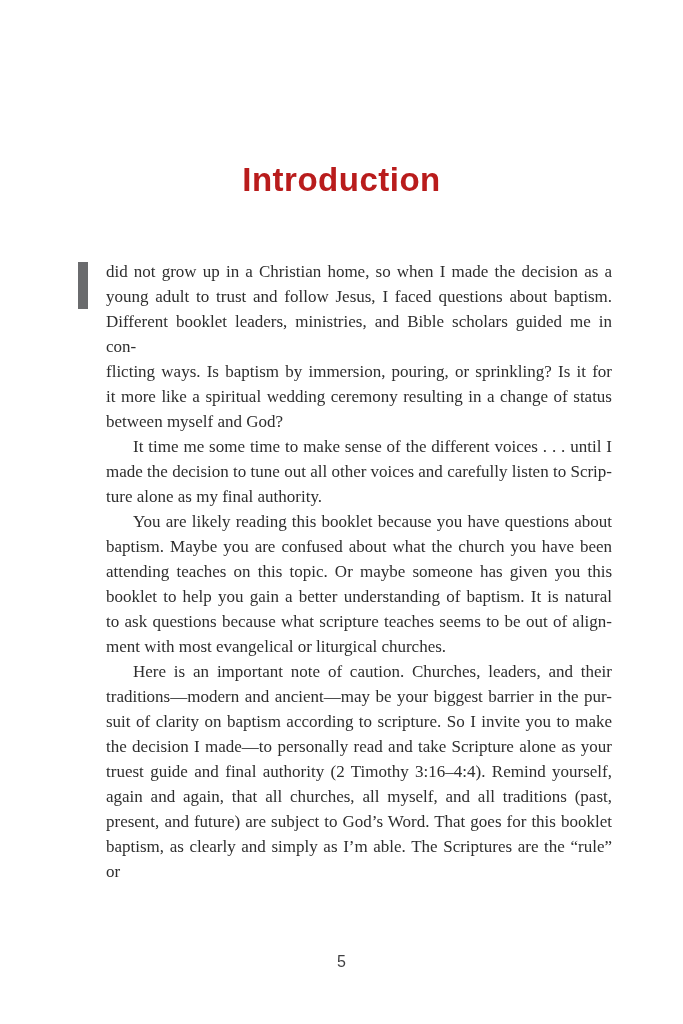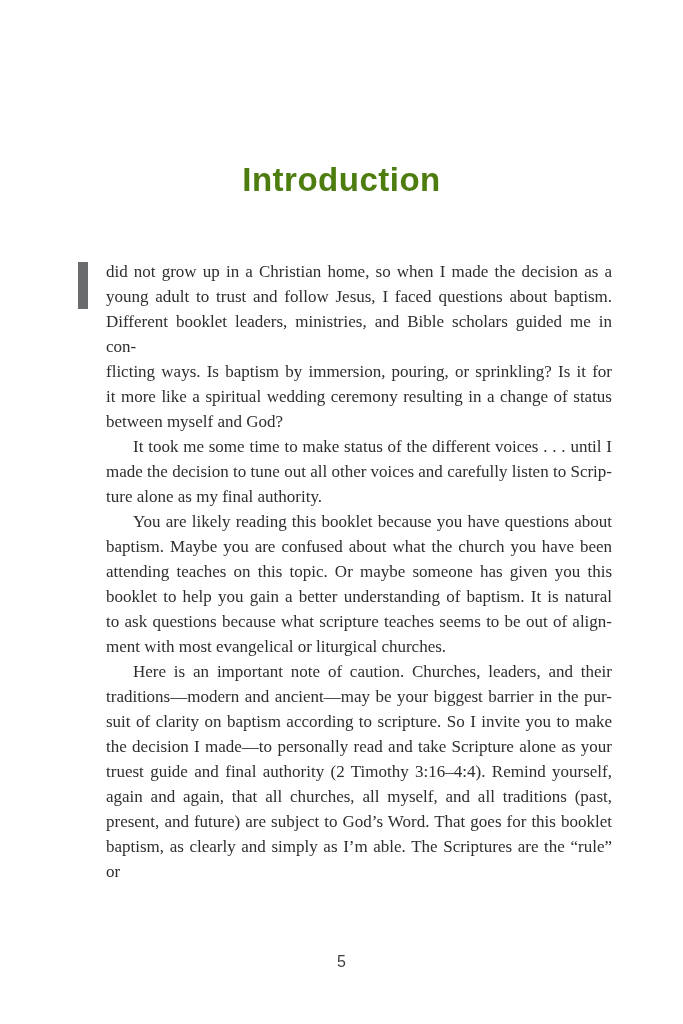--- a/index.html
+++ b/index.html
@@ -16,21 +16,21 @@
     position: absolute;
     top: 160px;
     left: 0;
     width: 100%;
     text-align: center;
     font-family: "Liberation Sans", sans-serif;
     font-weight: bold;
     font-size: 33px;
     line-height: 40px;
     letter-spacing: 0.5px;
-    color: #4d7c0f;
+    color: #b91c1c;
   }
   .text-block {
     position: absolute;
     top: 259px;
     left: 78px;
     width: 534px;
     font-size: 17px;
     line-height: 25px;
     color: #2e2e2e;
   }
@@ -80,21 +80,21 @@
       <div class="para">
         <span class="dropcap">I</span>
         <div class="line">did not grow up in a Christian home, so when I made the decision as a</div>
         <div class="line">young adult to trust and follow Jesus, I faced questions about baptism.</div>
         <div class="line">Different booklet leaders, ministries, and Bible scholars guided me in con-</div>
         <div class="line">flicting ways. Is baptism by immersion, pouring, or sprinkling? Is it for</div>
         <div class="line">it more like a spiritual wedding ceremony resulting in a change of status</div>
         <div class="line last">between myself and God?</div>
       </div>
       <div class="para indent">
-        <div class="line">It took me some time to make status of the different voices . . . until I</div>
+        <div class="line">It time me some time to make sense of the different voices . . . until I</div>
         <div class="line">made the decision to tune out all other voices and carefully listen to Scrip-</div>
         <div class="line last">ture alone as my final authority.</div>
       </div>
       <div class="para indent">
         <div class="line">You are likely reading this booklet because you have questions about</div>
         <div class="line">baptism. Maybe you are confused about what the church you have been</div>
         <div class="line">attending teaches on this topic. Or maybe someone has given you this</div>
         <div class="line">booklet to help you gain a better understanding of baptism. It is natural</div>
         <div class="line">to ask questions because what scripture teaches seems to be out of align-</div>
         <div class="line last">ment with most evangelical or liturgical churches.</div>

